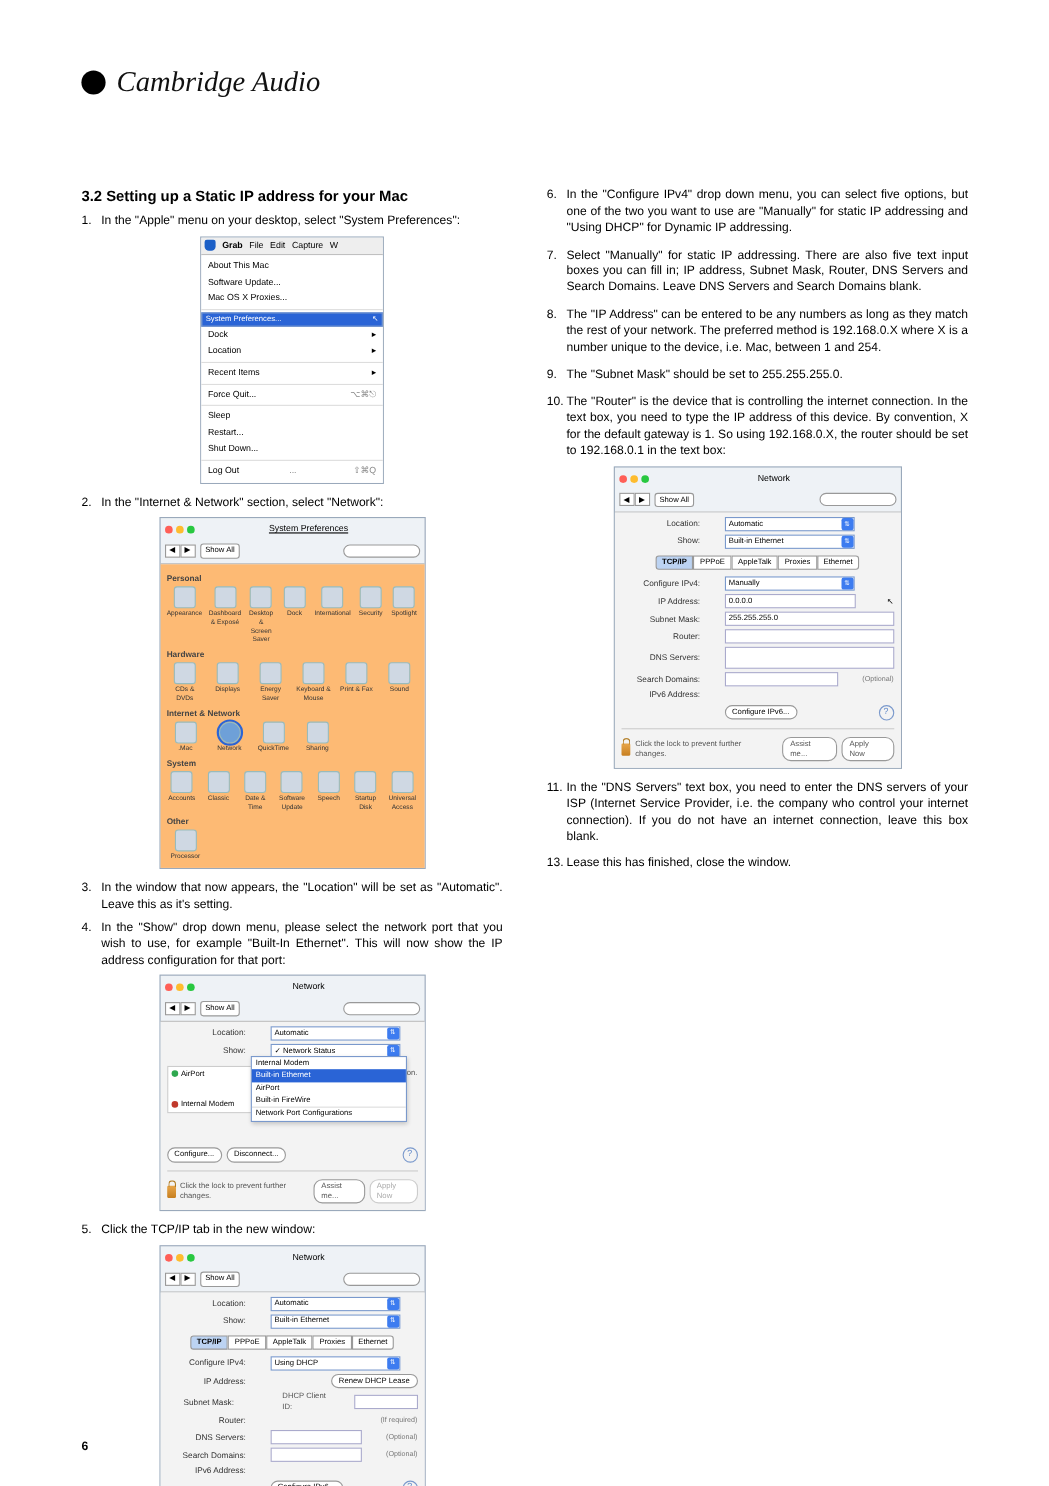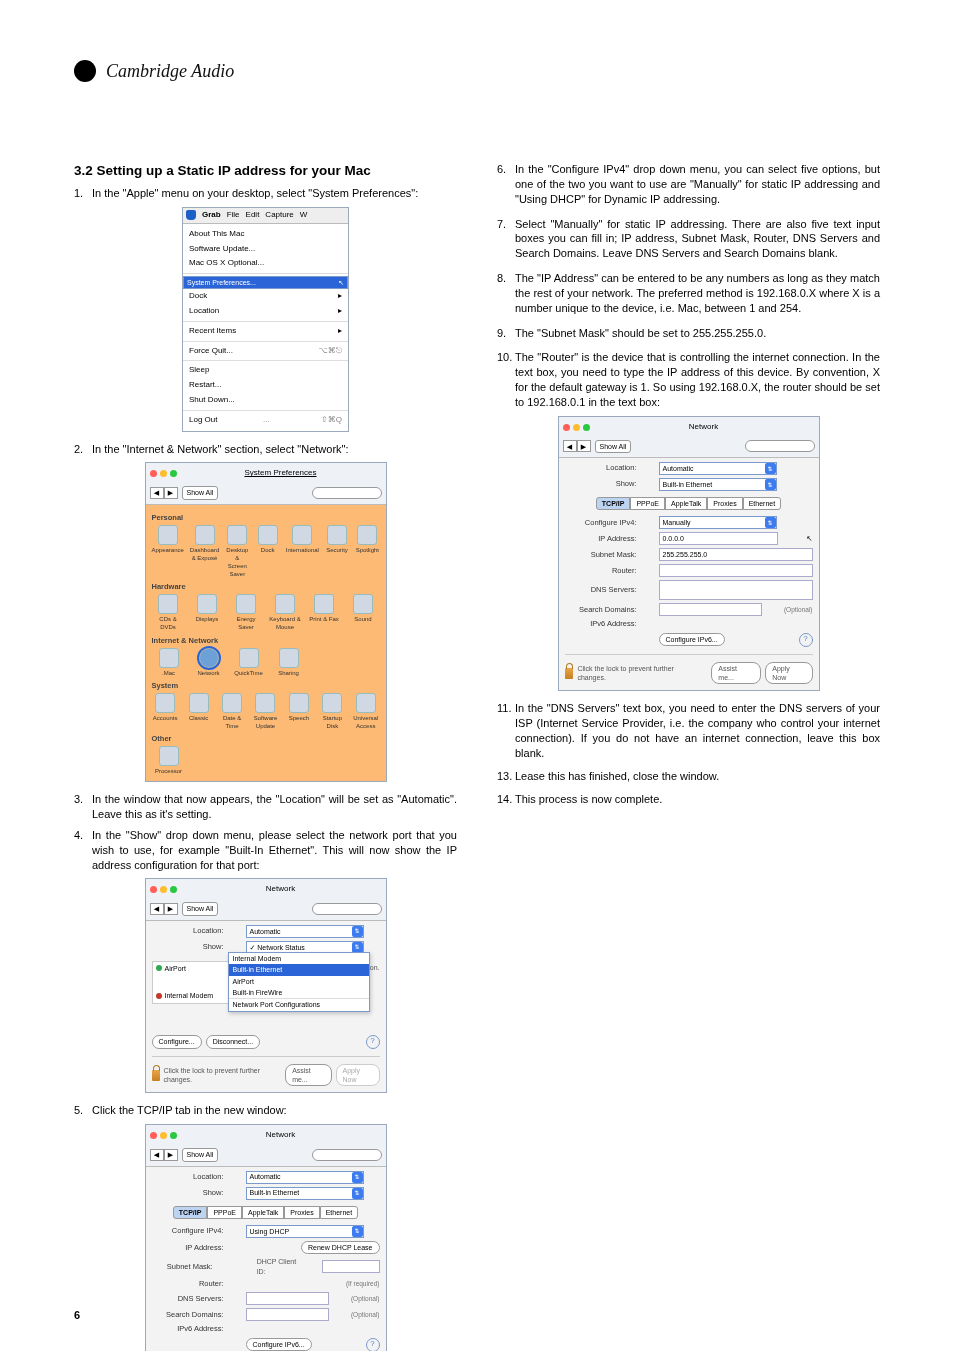--- a/index.html
+++ b/index.html
@@ -1,20 +1,20 @@
 <!DOCTYPE html>
 <html><head>
 <meta charset="utf-8">
 <style>
   @page { size: 954px 1351px; margin: 0; }
   html, body { margin: 0; padding: 0; background: #fff; font-family: Arial, Helvetica, sans-serif; color: #000; }
   .page { width: 954px; height: 1351px; position: relative; box-sizing: border-box; padding: 60px 74px 0 74px; }
 
   
-  .brand { display: flex; align-items: center; gap: 10px; font-family: Georgia, 'Times New Roman', serif; font-size: 18px; font-style: italic; font-weight: 400; color: #111; margin-bottom: 80px; }
+  .brand { display: flex; align-items: center; gap: 10px; font-family: Georgia, 'Times New Roman', serif; font-size: 26px; font-style: italic; font-weight: 400; color: #111; margin-bottom: 80px; }
   .brand .dot { width: 22px; height: 22px; border-radius: 50%; background: #000; display: inline-block; }
 
   .columns { display: flex; gap: 40px; }
   .col { width: 400px; font-size: 11px; line-height: 1.35; }
   .col.right { width: 400px; }
 
   .section-title { font-weight: bold; font-size: 13.5px; margin: 0 0 6px 0; }
   ol.steps { list-style: none; margin: 0; padding: 0; }
   ol.steps > li { display: flex; margin: 0 0 6px 0; text-align: justify; text-justify: inter-word; }
   ol.steps > li .n { flex: 0 0 18px; }
@@ -119,21 +119,21 @@
           <span>W</span>
         </div>
         <div class="menu-body">
           <div class="menu-item">
                 <span>About This Mac</span>
               </div>
           <div class="menu-item">
                 <span>Software Update...</span>
               </div>
           <div class="menu-item">
-                <span>Mac OS X Optional...</span>
+                <span>Mac OS X Proxies...</span>
               </div>
           <div class="menu-sep"></div>
           <div class="menu-item sel">
                 <span>System Preferences...</span>
                 <span style="margin-left:auto">↖</span>
               </div>
           <div class="menu-item arrow-r">
                 <span>Dock</span>
               </div>
           <div class="menu-item arrow-r">
@@ -606,22 +606,18 @@
 
       <ol class="steps">
         <li>
             <span class="n">11.</span>
             <span class="t">In the "DNS Servers" text box, you need to enter the DNS servers of your ISP (Internet Service Provider, i.e. the company who control your internet connection). If you do not have an internet connection, leave this box blank.</span>
           </li>
         <li style="margin-top:8px">
             <span class="n">13.</span>
             <span class="t">Lease this has finished, close the window.</span>
           </li>
-        <li style="margin-top:8px">
-            <span class="n">14.</span>
-            <span class="t">This process is now complete.</span>
-          </li>
       </ol>
     </div>
   </div>
 
   <div class="page-no">6</div>
 </div>
 
 </body></html>

